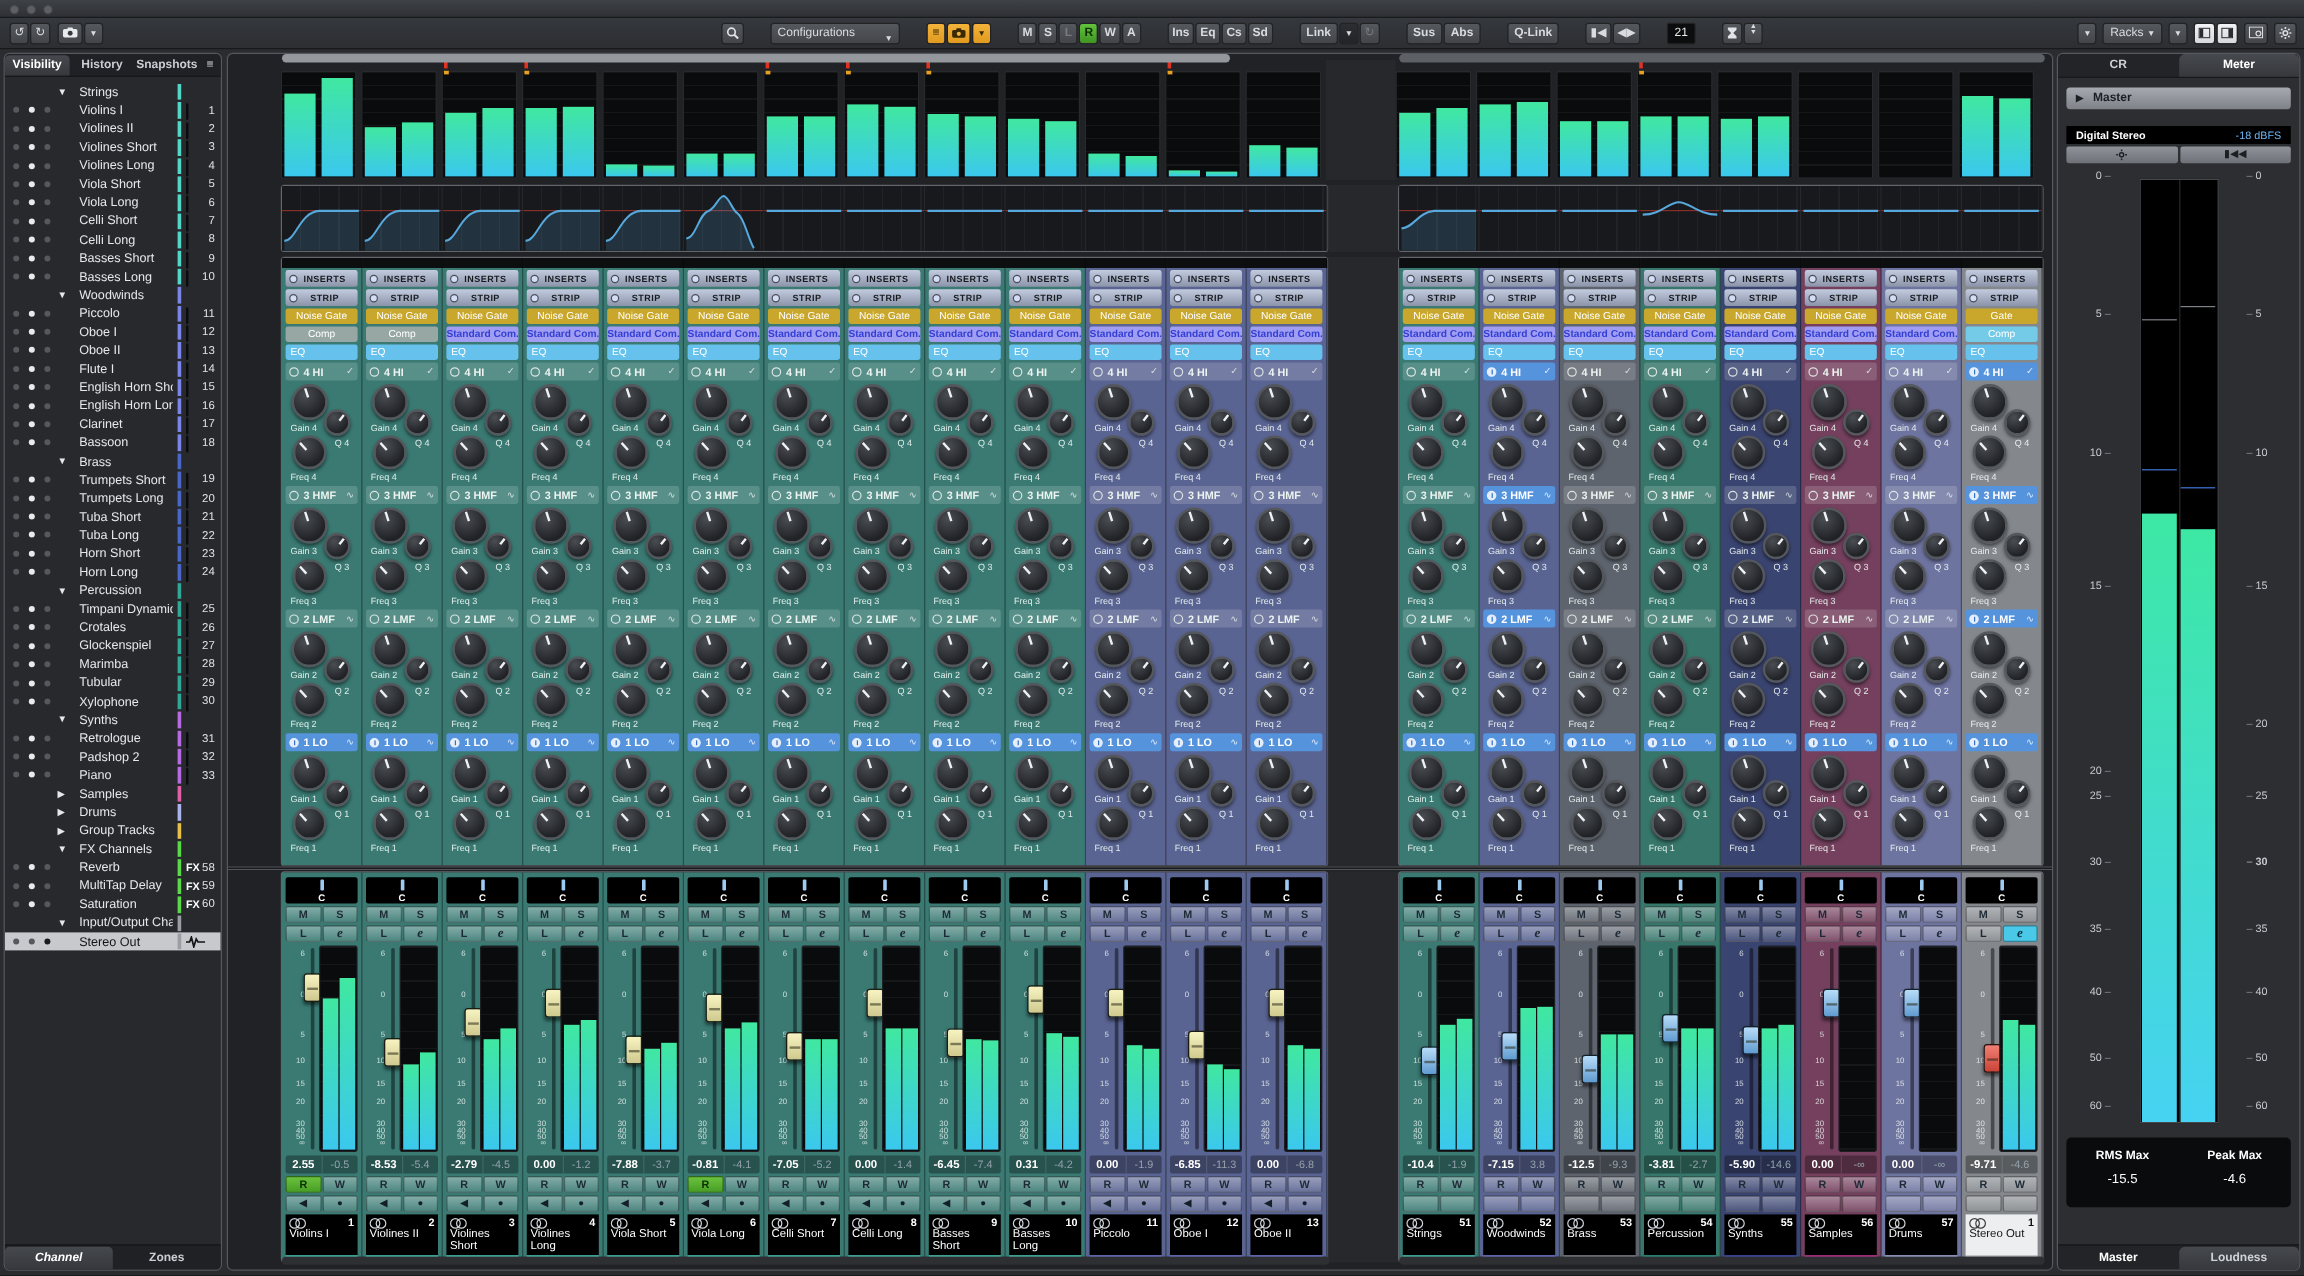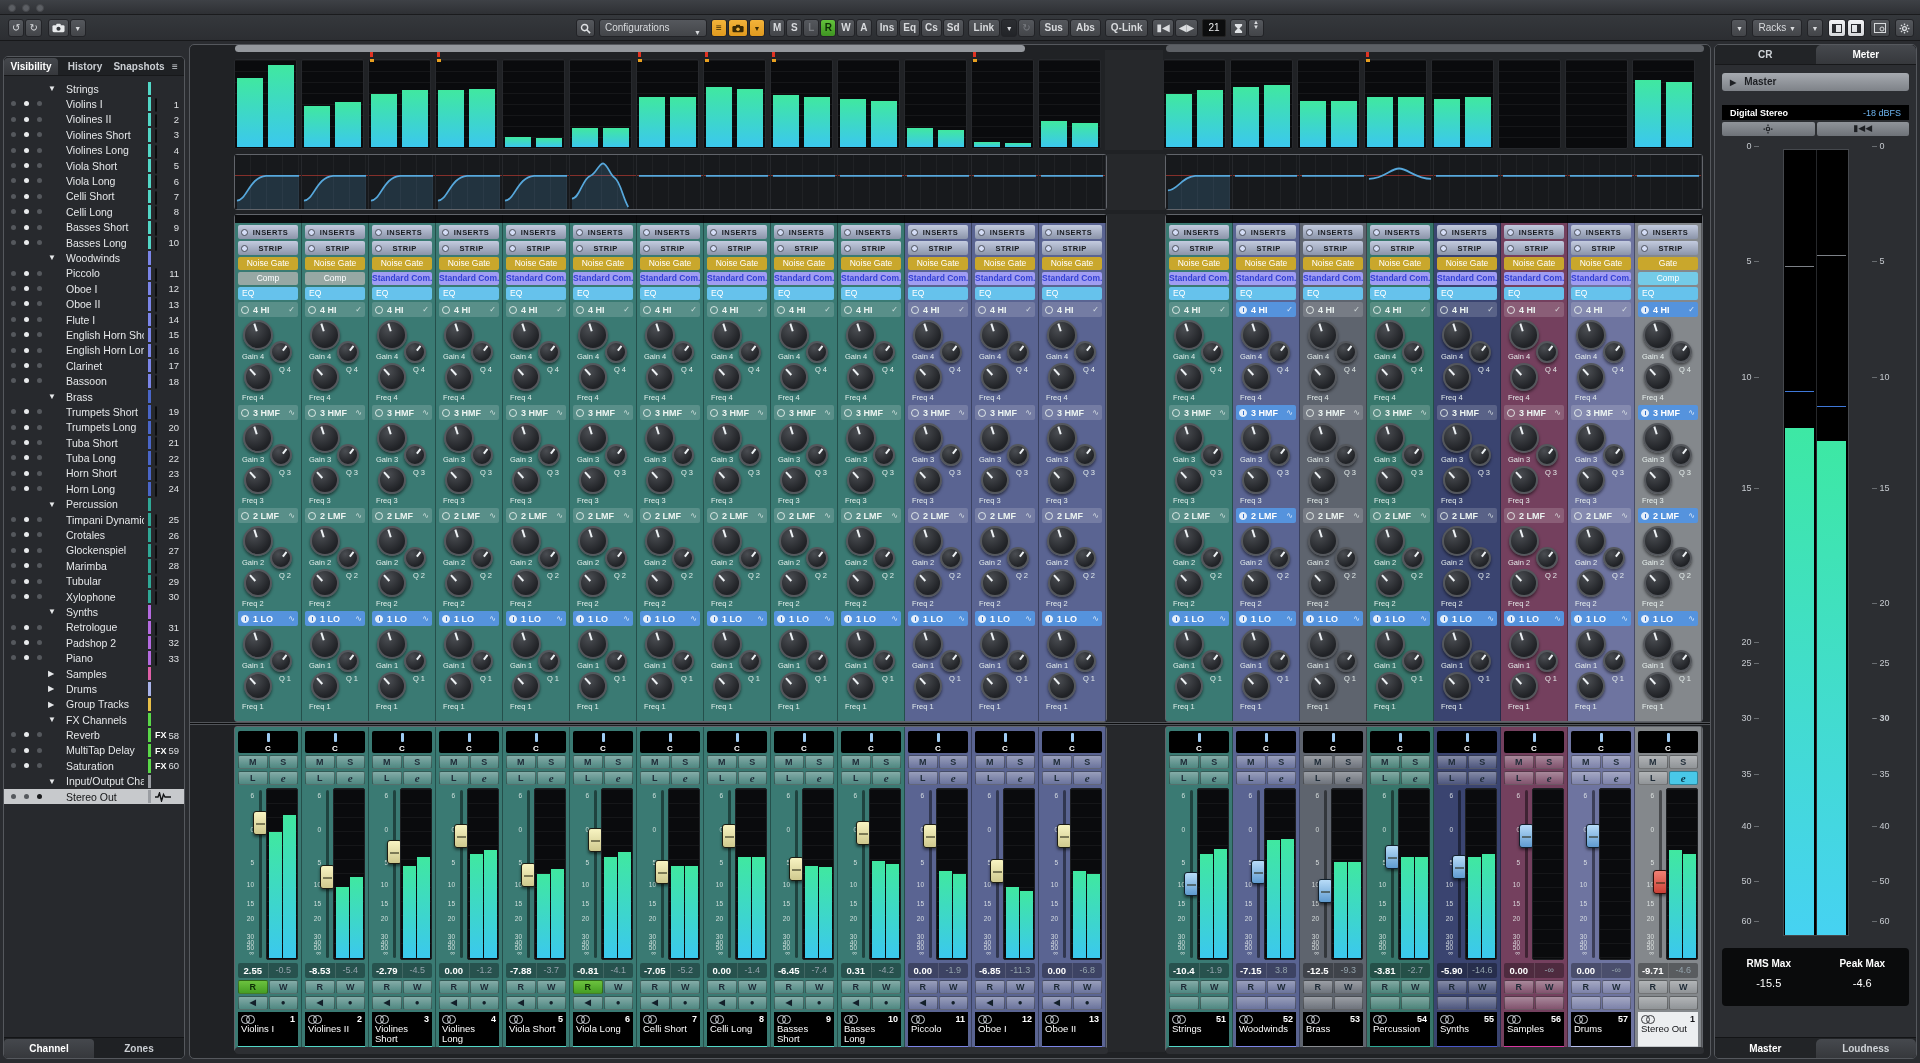--- a/index.html
+++ b/index.html
@@ -8,38 +8,38 @@
 
   
   .titlebar{position:absolute;left:0;top:0;right:0;height:15px;background:linear-gradient(#3e4146,#2e3034);border-bottom:1px solid #1a1b1d;}
   .tlights{position:absolute;left:8px;top:4px;display:flex;gap:6px;}
   .tlight{width:8px;height:8px;border-radius:50%;background:#5c5f64;border:1px solid #46484c;}
   .wtitle{position:absolute;left:0;right:0;top:1px;text-align:center;font-size:10px;color:#babdc2;}
 
   
   .toolbar{position:absolute;left:0;top:15px;right:0;height:26px;background:linear-gradient(#35383c,#2c2e32);border-bottom:1px solid #17181a;}
   .tb-left{position:absolute;left:8px;top:4px;display:flex;gap:6px;}
-  .tb-center{position:absolute;left:576px;top:4px;display:flex;gap:4px;align-items:center;}
+  .tb-center{position:absolute;left:601px;top:4px;display:flex;gap:22px;align-items:center;}
   .tb-right{position:absolute;right:6px;top:4px;display:flex;gap:5px;align-items:center;}
   .tgroup{display:flex;gap:1px;}
   .tbtn{height:18px;min-width:20px;padding:0 5px;background:linear-gradient(#55585d,#434549);border:1px solid #222327;border-radius:3px;color:#d9dbde;font-size:10px;line-height:16px;text-align:center;}
   .tbtn.sm{min-width:16px;padding:0 3px;}
   .tbtn.txt{font-weight:bold;font-size:10px;}
   .tbtn.dis{color:#787b80;}
   .tbtn.grn{background:linear-gradient(#63c23c,#3f9422);color:#0d2d05;font-weight:bold;}
   .tbtn.orange{background:linear-gradient(#f3b33a,#e09a1f);color:#3a2a04;}
   .tbtn.wide{min-width:108px;text-align:left;position:relative;}
   .tbtn.wide .dd{position:absolute;right:5px;top:5px;}
   .tbtn.white{background:linear-gradient(#f2f3f5,#d6d8db);color:#2a2c30;}
   .dd{font-size:7px;color:inherit;}
   .numbox{height:18px;min-width:24px;background:#0c0d0e;border:1px solid #222;border-radius:2px;color:#e8eaec;font-size:10px;line-height:16px;text-align:center;}
   .ticon{display:inline-block;vertical-align:middle;}
 
   
-  .sidebar{position:absolute;left:3px;top:56px;width:182px;bottom:4px;background:#27292d;border:1px solid #55585d;border-radius:5px;overflow:hidden;}
+  .sidebar{position:absolute;left:3px;top:44px;width:182px;bottom:4px;background:#27292d;border:1px solid #55585d;border-radius:5px;overflow:hidden;}
   .mixer{position:absolute;left:189px;top:44px;width:1522px;bottom:4px;background:#202225;border:1px solid #55585d;border-radius:5px;overflow:hidden;}
   .rightpanel{position:absolute;right:3px;top:44px;width:203px;bottom:4px;background:#2c2e32;border:1px solid #55585d;border-radius:5px;overflow:hidden;}
 
   
   .sb-tabs{display:flex;height:19px;background:#1f2124;border-bottom:1px solid #17181a;align-items:flex-end;}
   .sb-tab{flex:1;text-align:center;font-size:10px;color:#caced3;padding:3px 0;font-weight:bold;}
   .sb-tab.on{background:linear-gradient(#45484d,#36383c);border-radius:4px 4px 0 0;color:#fff;}
   .sb-menu{width:18px;color:#caced3;font-size:10px;text-align:center;padding-bottom:3px;}
   .sb-tree{position:absolute;top:20px;left:0;right:0;bottom:22px;overflow:hidden;padding-top:4px;}
   .sb-row{position:relative;height:15.4px;display:flex;align-items:center;color:#e6e8ea;font-size:10.5px;}
@@ -50,21 +50,21 @@
   .dot3.dark{background:#1a1b1d;}
   .sb-tri{position:absolute;left:44px;width:10px;font-size:8px;color:#e6e8ea;}
   .sb-label{position:absolute;left:62px;right:40px;white-space:nowrap;overflow:hidden;}
   .sb-cbar{position:absolute;left:144px;top:1px;bottom:1px;width:3px;}
   .sb-badge{position:absolute;left:151px;top:3px;}
   .piano{width:14px;height:9px;border:1px solid #0b0c0d;background:repeating-linear-gradient(90deg,#f2f3f5 0 2px,#0b0c0d 2px 3px);border-radius:1px;}
   .fxb{font-size:9px;font-weight:bold;color:#fff;}
   .sb-num{position:absolute;right:5px;width:16px;text-align:right;font-size:9.5px;color:#dfe1e4;}
   .sb-btabs{position:absolute;left:0;right:0;bottom:0;height:21px;display:flex;background:#1f2124;border-top:1px solid #131416;align-items:flex-end;}
   .sb-btab{flex:1;text-align:center;font-size:10px;font-weight:bold;color:#caced3;padding:4px 0;}
-  .sb-btab.on{background:linear-gradient(#45484d,#36383c);border-radius:4px 4px 0 0;color:#fff;}
+  .sb-btab.on{background:linear-gradient(#45484d,#36383c);border-radius:4px 4px 0 0;color:#fff;font-style:italic;}
 
   
   .mrow{position:absolute;left:0;right:0;display:flex;}
   .pad{width:44px;flex:none;}
   .gapcol{width:58px;flex:none;background:#26282b;}
   .bay{display:flex;flex:none;}
   .bay.framed{border:1px solid #62656b;border-radius:3px;background:#232527;}
   .row-bridge{top:5px;height:100px;}
   .row-eq{top:109px;height:56px;}
   .row-rack{top:169px;height:508px;}

